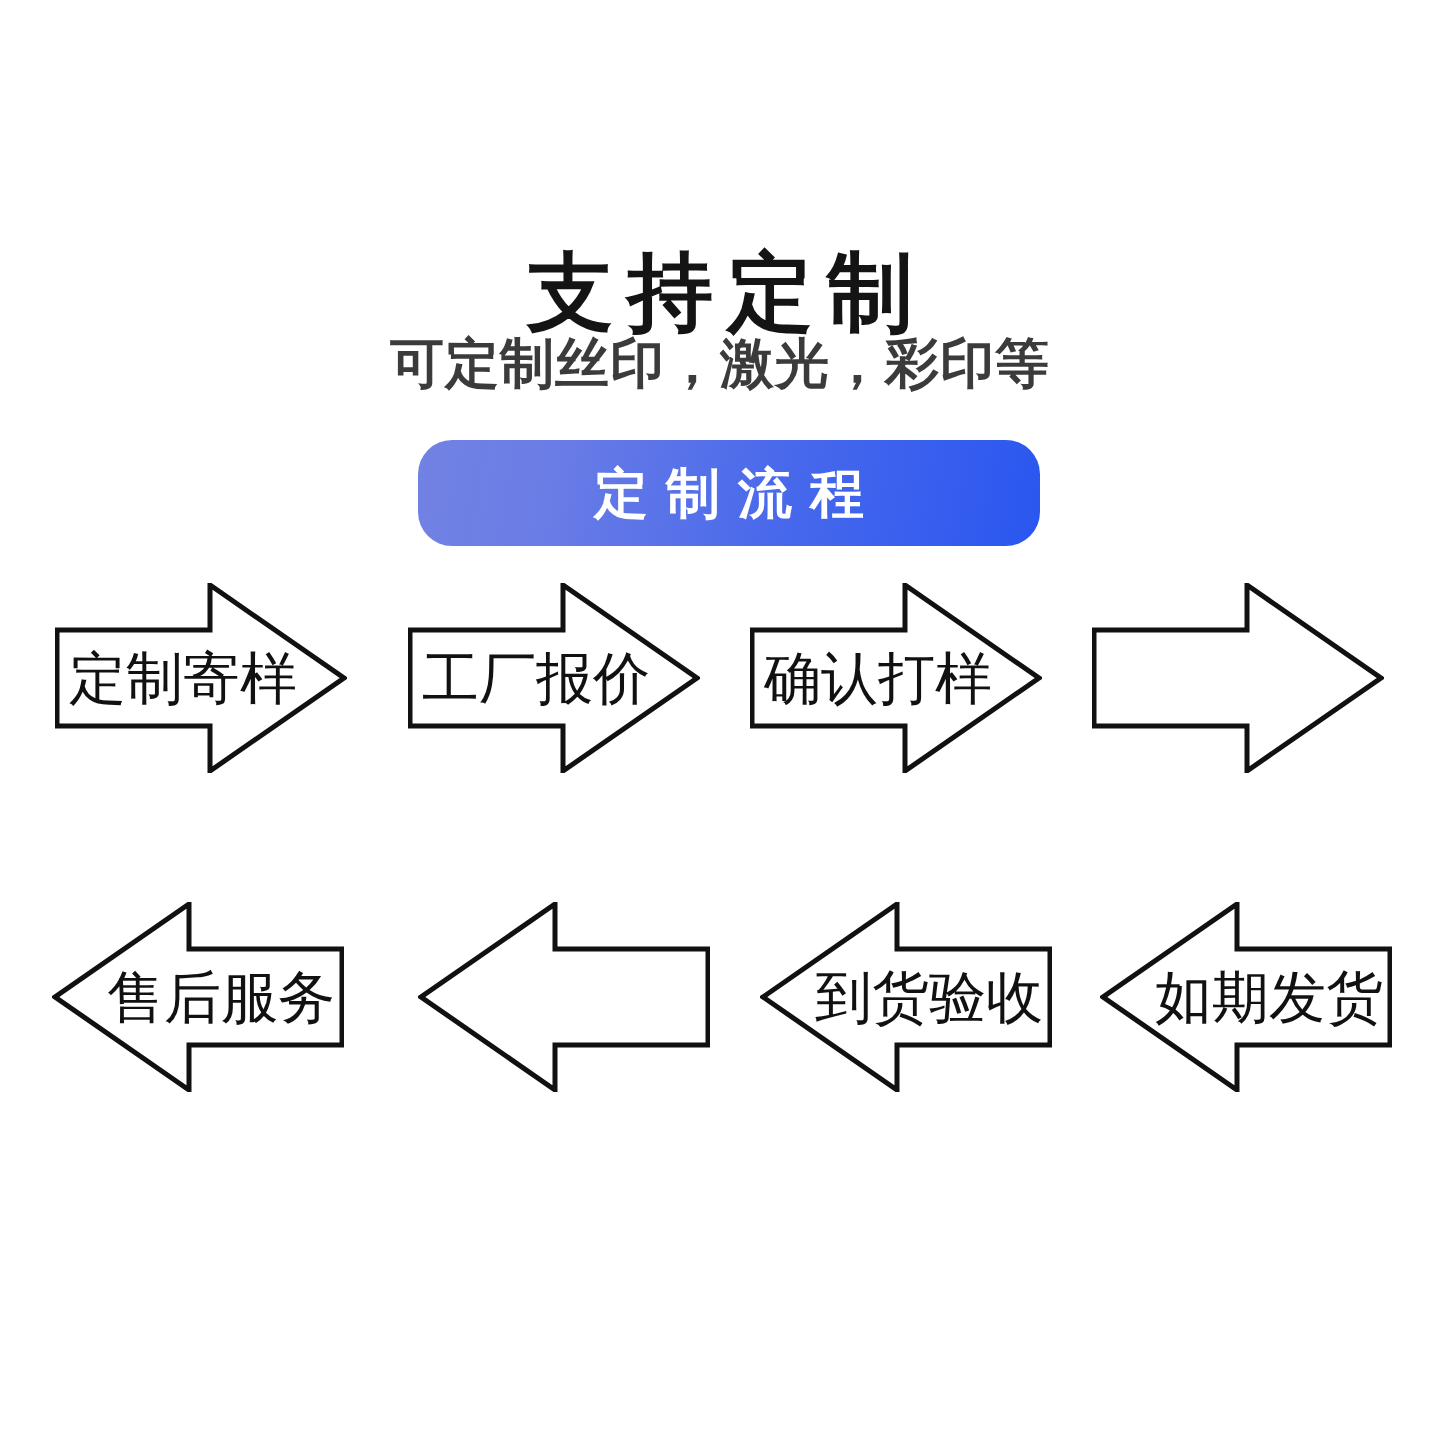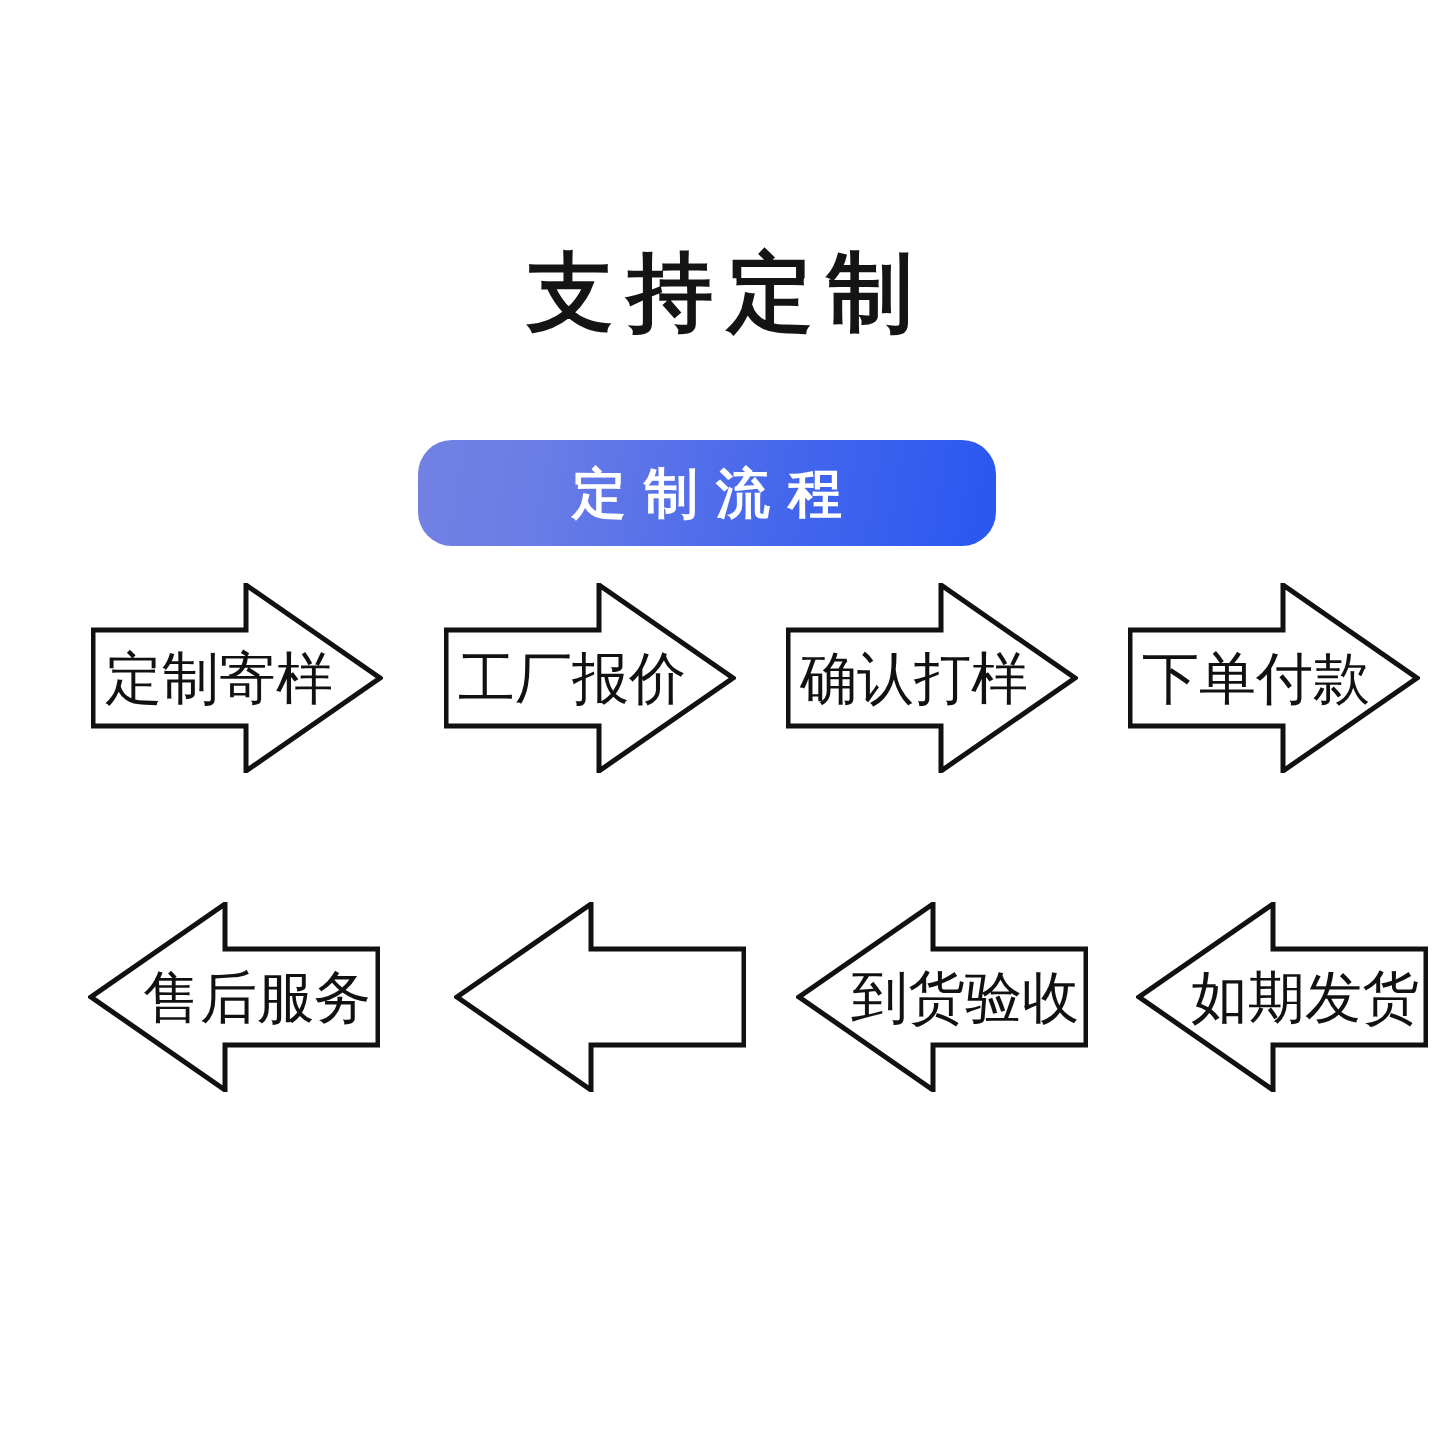--- a/index.html
+++ b/index.html
@@ -52,21 +52,21 @@
     color: #3b3b3b;
     letter-spacing: 1px;
     white-space: nowrap;
   }
 
   
   .pill {
     position: absolute;
     left: 418px;
     top: 440px;
-    width: 578px;
+    width: 622px;
     height: 106px;
     border-radius: 34px;
     background: linear-gradient(100deg, #7282E3 0%, #6A7CE6 22%, #4567EC 62%, #2A56F0 100%);
     display: flex;
     align-items: center;
     justify-content: center;
   }
   .pill-label {
     font-size: 54px;
     line-height: 60px;
@@ -75,21 +75,20 @@
     letter-spacing: 18px;
     text-indent: 18px;
     white-space: nowrap;
   }
 
   
   .arrow {
     position: absolute;
     width: 292px;
     height: 190px;
-    margin-left: 36px;
   }
   .arrow svg {
     position: absolute;
     left: 0;
     top: 0;
     width: 292px;
     height: 190px;
     display: block;
   }
   .arrow-label {
@@ -112,20 +111,21 @@
     left: 55px;
   }
 </style>
 </head>
 <body>
 
 <div id="page">
 
   <div class="headline">支持定制</div>
 
+  <div class="subhead">可定制丝印，激光，彩印等</div>
 
   <div class="pill">
     <span class="pill-label">定制流程</span>
   </div>
 
   <div class="arrow right" style="left:55px; top:583px;">
     <svg viewBox="0 0 292 190">
       <path d="M2 47 L155 47 L155 2 L289 95 L155 188 L155 143 L2 143 Z" fill="#ffffff" stroke="#111111" stroke-width="5" stroke-linejoin="miter"></path>
     </svg>
     <span class="arrow-label">定制寄样</span>
@@ -142,21 +142,20 @@
     <svg viewBox="0 0 292 190">
       <path d="M2 47 L155 47 L155 2 L289 95 L155 188 L155 143 L2 143 Z" fill="#ffffff" stroke="#111111" stroke-width="5" stroke-linejoin="miter"></path>
     </svg>
     <span class="arrow-label">确认打样</span>
   </div>
 
   <div class="arrow right" style="left:1092px; top:583px;">
     <svg viewBox="0 0 292 190">
       <path d="M2 47 L155 47 L155 2 L289 95 L155 188 L155 143 L2 143 Z" fill="#ffffff" stroke="#111111" stroke-width="5" stroke-linejoin="miter"></path>
     </svg>
-    <span class="arrow-label">下单付款</span>
   </div>
 
   <div class="arrow left" style="left:52px; top:902px;">
     <svg viewBox="0 0 292 190">
       <path d="M290 47 L137 47 L137 2 L3 95 L137 188 L137 143 L290 143 Z" fill="#ffffff" stroke="#111111" stroke-width="5" stroke-linejoin="miter"></path>
     </svg>
     <span class="arrow-label">售后服务</span>
   </div>
 
   <div class="arrow left" style="left:418px; top:902px;">

